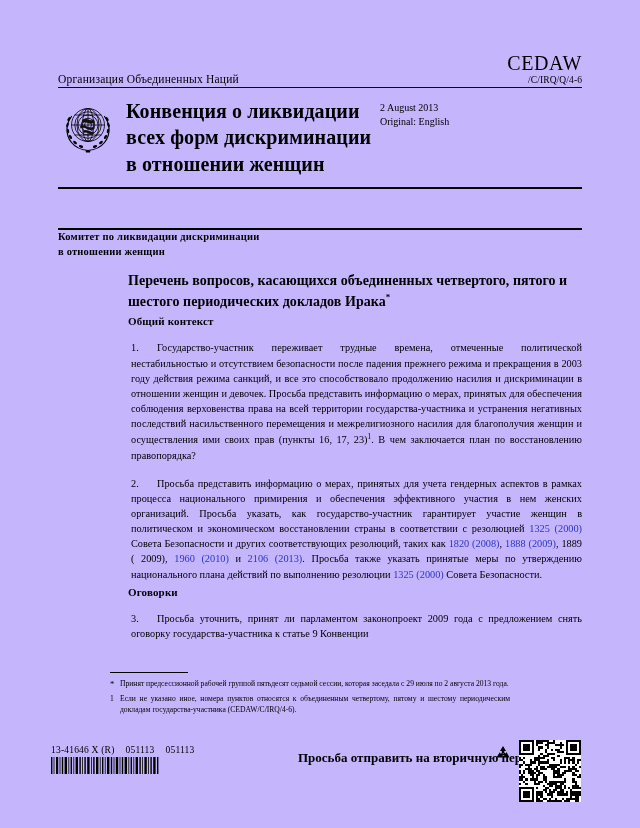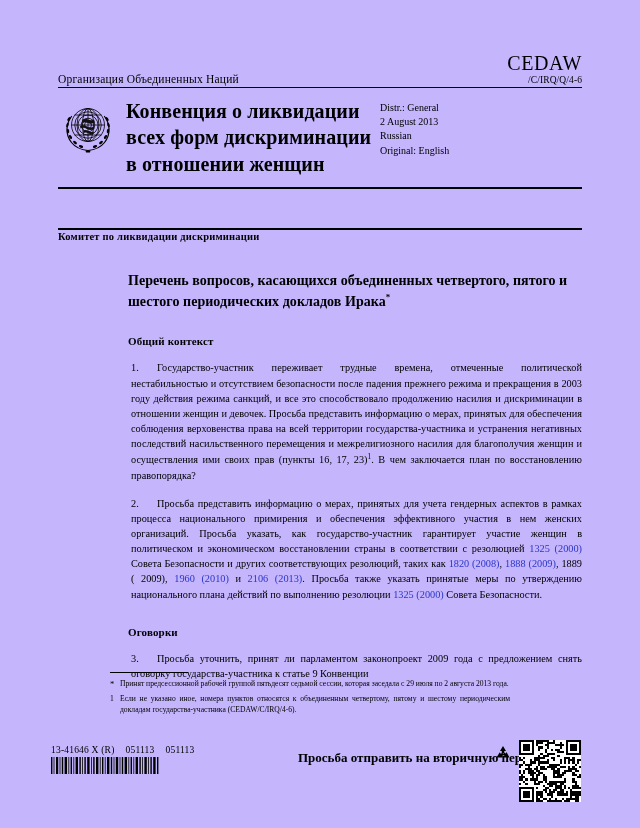--- a/index.html
+++ b/index.html
@@ -125,21 +125,21 @@
     letter-spacing: 0.05px;
   }
   .doc-title sup {
     font-size: 9px;
     font-weight: bold;
     vertical-align: super;
   }
   .sec-head {
     font-weight: bold;
     font-size: 11px;
-    margin-top: 24px;
+    margin-top: 4px;
     letter-spacing: 0.15px;
   }
   p.para {
     font-size: 10.3px;
     line-height: 1.47;
     text-align: justify;
     margin: 13px 0 0 3px;
     text-indent: 0;
     hyphens: none;
   }
@@ -278,34 +278,33 @@
             <ellipse cx="86" cy="87" rx="4.5" ry="2.4" transform="rotate(140 86 87)"></ellipse>
             <ellipse cx="74" cy="95" rx="4.5" ry="2.4" transform="rotate(160 74 95)"></ellipse>
             <path d="M55 103 h10 l-1 4 h-8 z"></path>
           </g>
         </svg>
       </div>
 
       <div class="conv-title">Конвенция о ликвидации всех форм дискриминации в отношении женщин</div>
 
       <div class="distr">
-        <div>Distr.: General</div>
         <div>2 August 2013</div>
-        <div>Russian</div>
         <div>Original: English</div>
       </div>
 
     </div>
 
     <div class="rule-med" style="margin-top:10px;"></div>
   </div>
 
   <div class="sep-heavy"></div>
   <div class="committee">
     <div>Комитет по ликвидации дискриминации</div>
+    <div>в отношении женщин</div>
   </div>
 
   <div class="content">
     <div class="doc-title"><span>Перечень вопросов, касающихся объединенных четвертого, пятого и шестого периодических докладов Ирака</span><sup>*</sup></div>
 
     <div class="sec-head">Общий контекст</div>
 
     <p class="para" id="para-1"><span class="num">1.</span>Государство-участник переживает трудные времена, отмеченные политической нестабильностью и отсутствием безопасности после падения прежнего режима и прекращения в 2003 году действия режима санкций, и все это способствовало продолжению насилия и дискриминации в отношении женщин и девочек. Просьба представить информацию о мерах, принятых для обеспечения соблюдения верховенства права на всей территории государства-участника и устранения негативных последствий насильственного перемещения и межрелигиозного насилия для благополучия женщин и осуществления ими своих прав (пункты 16, 17, 23)<sup class="fnref">1</sup>. В чем заключается план по восстановлению правопорядка?</p>
     <p class="para" id="para-2"><span class="num">2.</span>Просьба представить информацию о мерах, принятых для учета гендерных аспектов в рамках процесса национального примирения и обеспечения эффективного участия в нем женских организаций. Просьба указать, как государство-участник гарантирует участие женщин в политическом и экономическом восстановлении страны в соответствии с резолюцией <span class="lnk">1325 (2000)</span> Совета Безопасности и других соответствующих резолюций, таких как <span class="lnk">1820 (2008)</span>, <span class="lnk">1888 (2009)</span>, 1889 ( 2009), <span class="lnk">1960 (2010)</span> и <span class="lnk">2106 (2013)</span>. Просьба также указать принятые меры по утверждению национального плана действий по выполнению резолюции <span class="lnk">1325 (2000)</span> Совета Безопасности.</p>
 

